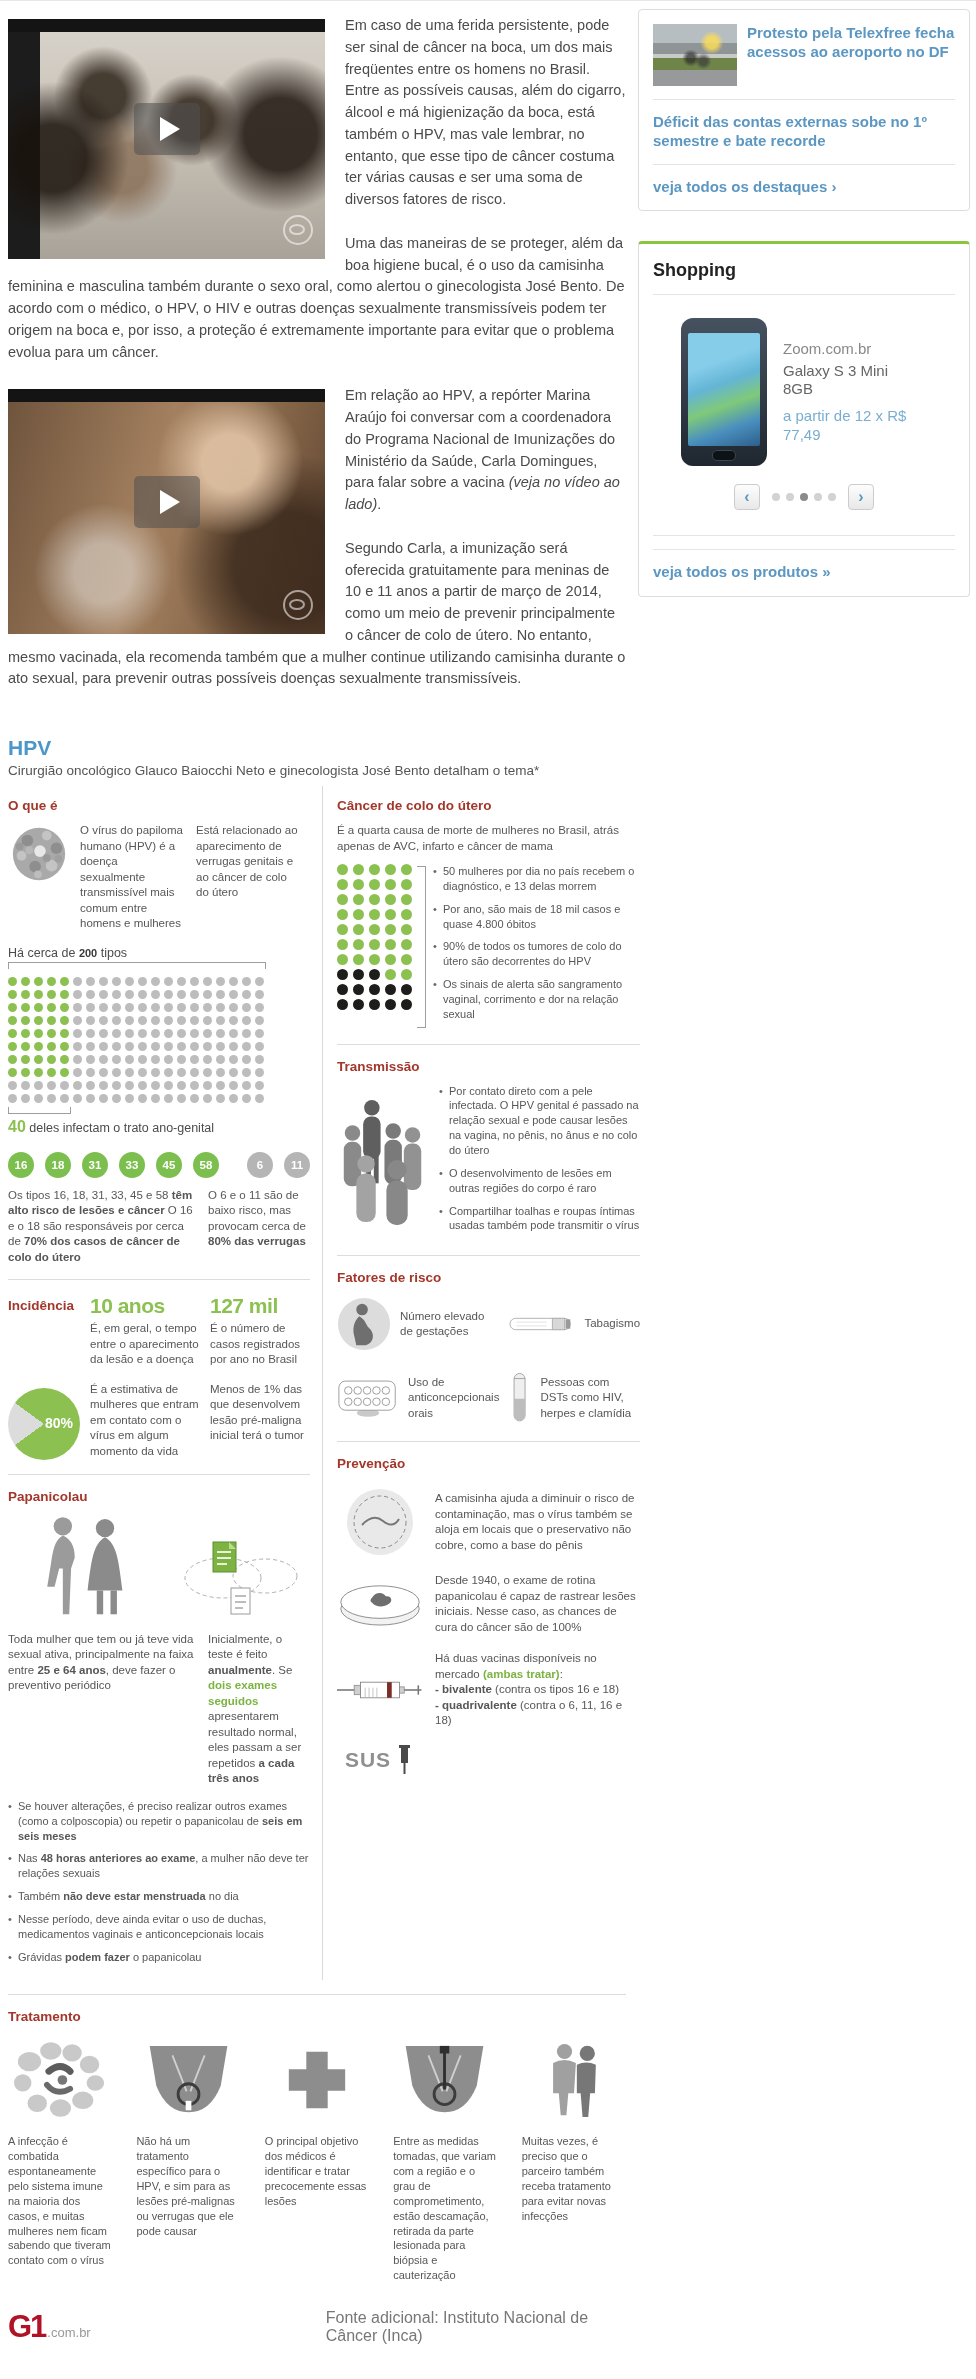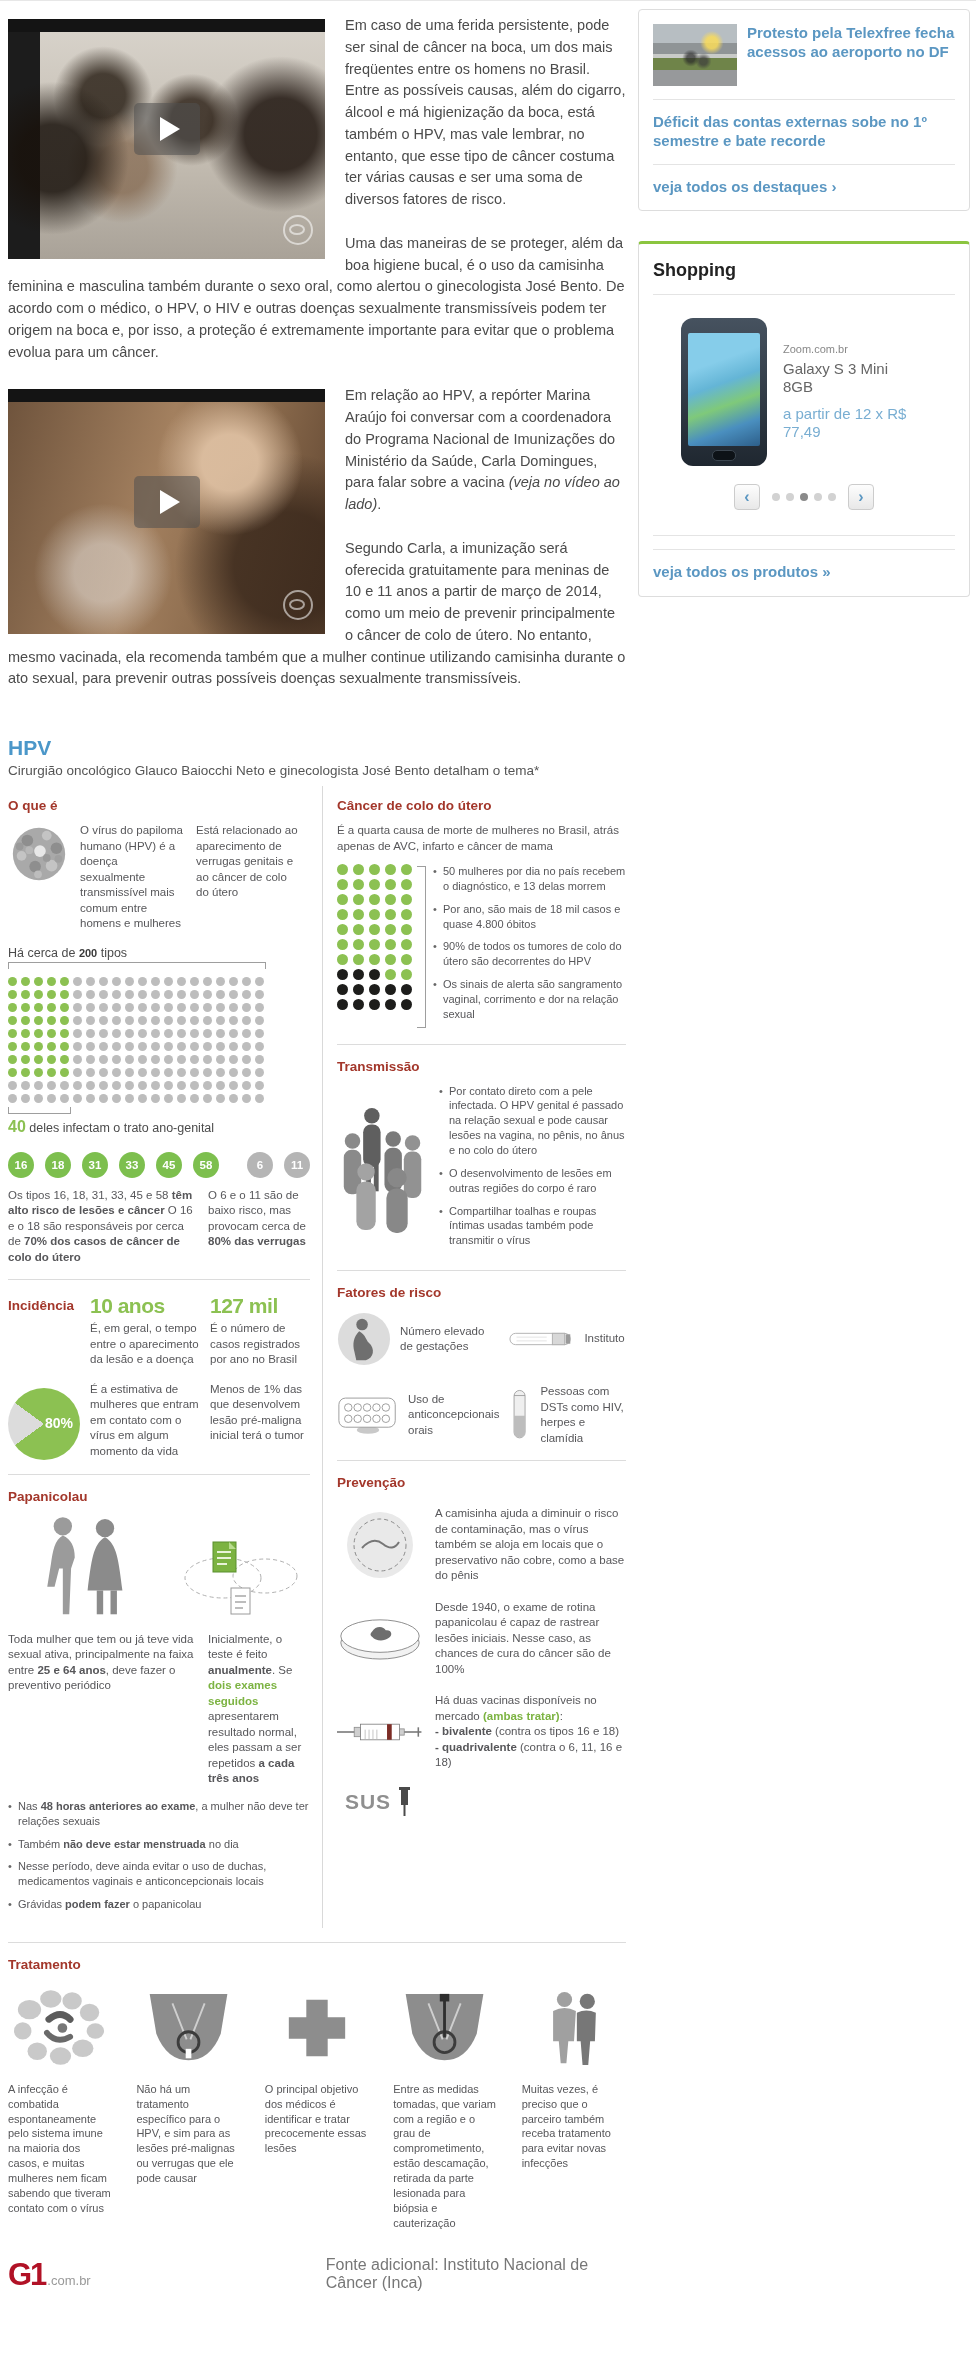--- a/index.html
+++ b/index.html
@@ -114,21 +114,21 @@
   a.hl{color:#5b97c2;font-weight:bold;font-size:15px;line-height:1.25;text-decoration:none;display:block;cursor:pointer;}
   .sdiv{border-top:1px solid #e4e4e4;margin:13px 0;}
   .seeall{font-size:15.5px;}
   .shop{border-top:3px solid #8bc53f;}
   .shop h3{font-size:18px;color:#222;margin:2px 0 12px;}
   .prod{display:flex;gap:16px;align-items:center;padding:10px 0 16px;}
   .phone{width:86px;height:148px;margin-left:28px;position:relative;border-radius:12px;background:linear-gradient(#46525f,#1f2730);flex:none;}
   .phone:before{content:"";position:absolute;left:7px;right:7px;top:15px;bottom:20px;border-radius:2px;
     background:linear-gradient(160deg,#86cdea 0 28%,#64b5d6 45%,#7fc97a 62%,#4a8fbf 80%,#2d5f8a);}
   .phone:after{content:"";position:absolute;left:50%;bottom:5px;transform:translateX(-50%);width:22px;height:9px;border-radius:5px;background:#0d1217;border:1px solid #3c4650;}
-  .store{font-size:11px;color:#888;margin-bottom:5px;}
+  .store{font-size:15px;color:#888;margin-bottom:5px;}
   .pname{font-size:15px;color:#666;line-height:1.2;margin-bottom:9px;width:120px;}
   .pprice{font-size:15px;color:#79aed2;line-height:1.25;width:132px;cursor:pointer;}
   .carousel{display:flex;align-items:center;justify-content:center;gap:12px;padding:2px 0 12px;}
   .cbtn{width:26px;height:26px;border:1px solid #ccc;border-radius:4px;background:linear-gradient(#fdfdfd,#e8e8e8);color:#5b97c2;font-size:16px;font-weight:bold;display:flex;align-items:center;justify-content:center;cursor:pointer;padding:0;}
   .dots{display:flex;gap:6px;align-items:center;}
   .cdot{width:8px;height:8px;border-radius:50%;background:#d2d2d2;display:inline-block;cursor:pointer;}
   .cdot.on{background:#8a8a8a;}
   .cmp label{font-size:13px;font-weight:bold;color:#555;display:block;margin-bottom:9px;}
   .crow{display:flex;gap:10px;}
   .crow input{flex:1;height:30px;border:1px solid #ccc;border-radius:3px;box-sizing:border-box;padding:0 8px;font-size:13px;font-family:inherit;}
@@ -487,20 +487,21 @@
                   <line x1="54" y1="72" x2="62" y2="72" stroke="#bdbdbd" stroke-width="2"></line>
                 </g>
               </svg>
             </span>
           </div>
           <div class="row2">
             <p class="small c1"><span>Toda mulher que tem ou já teve vida sexual ativa, principalmente na faixa entre </span><span class="b">25 e 64 anos</span><span>, deve fazer o preventivo periódico</span></p>
             <p class="small c2"><span>Inicialmente, o teste é feito </span><span class="b">anualmente</span><span>. Se </span><span class="g">dois exames seguidos</span><span> apresentarem resultado normal, eles passam a ser repetidos </span><span class="b">a cada três anos</span></p>
           </div>
           <ul class="blist">
+            <li><span>Se houver alterações, é preciso realizar outros exames (como a colposcopia) ou repetir o papanicolau de </span><span class="b">seis em seis meses</span></li>
             <li><span>Nas </span><span class="b">48 horas anteriores ao exame</span><span>, a mulher não deve ter relações sexuais</span></li>
             <li><span>Também </span><span class="b">não deve estar menstruada</span><span> no dia</span></li>
             <li><span>Nesse período, deve ainda evitar o uso de duchas, medicamentos vaginais e anticoncepcionais locais</span></li>
             <li><span>Grávidas </span><span class="b">podem fazer</span><span> o papanicolau</span></li>
           </ul>
         </div>
 
         <div class="colR">
           <div class="redh">Câncer de colo do útero</div>
           <p class="small">É a quarta causa de morte de mulheres no Brasil, atrás apenas de AVC, infarto e câncer de mama</p>
@@ -644,21 +645,21 @@
             <div class="fat">
               <span class="icx">
                 <svg width="66" height="22" viewBox="0 0 70 22">
                   <rect x="1" y="5" width="64" height="12" rx="6" fill="#fff" stroke="#b0b0b0"></rect>
                   <rect x="46" y="5" width="13" height="12" fill="#d8d8d8" stroke="#b0b0b0"></rect>
                   <rect x="60" y="6" width="5" height="10" fill="#9a9a9a"></rect>
                   <line x1="8" y1="9" x2="40" y2="9" stroke="#e2e2e2"></line>
                     <line x1="8" y1="13" x2="40" y2="13" stroke="#e2e2e2"></line>
                 </svg>
               </span>
-              <p class="small">Instituto</p>
+              <p class="small">Tabagismo</p>
             </div>
             <div class="fat">
               <span class="icx">
                 <svg width="62" height="40" viewBox="0 0 66 42">
                   <ellipse cx="33" cy="37" rx="12" ry="4" fill="#c9c9c9"></ellipse>
                   <rect x="2" y="3" width="60" height="31" rx="7" fill="#fff" stroke="#9a9a9a"></rect>
                   <g fill="none" stroke="#9a9a9a">
                     <circle cx="12" cy="13" r="4"></circle>
                       <circle cx="22" cy="13" r="4"></circle>
                       <circle cx="32" cy="13" r="4"></circle>

